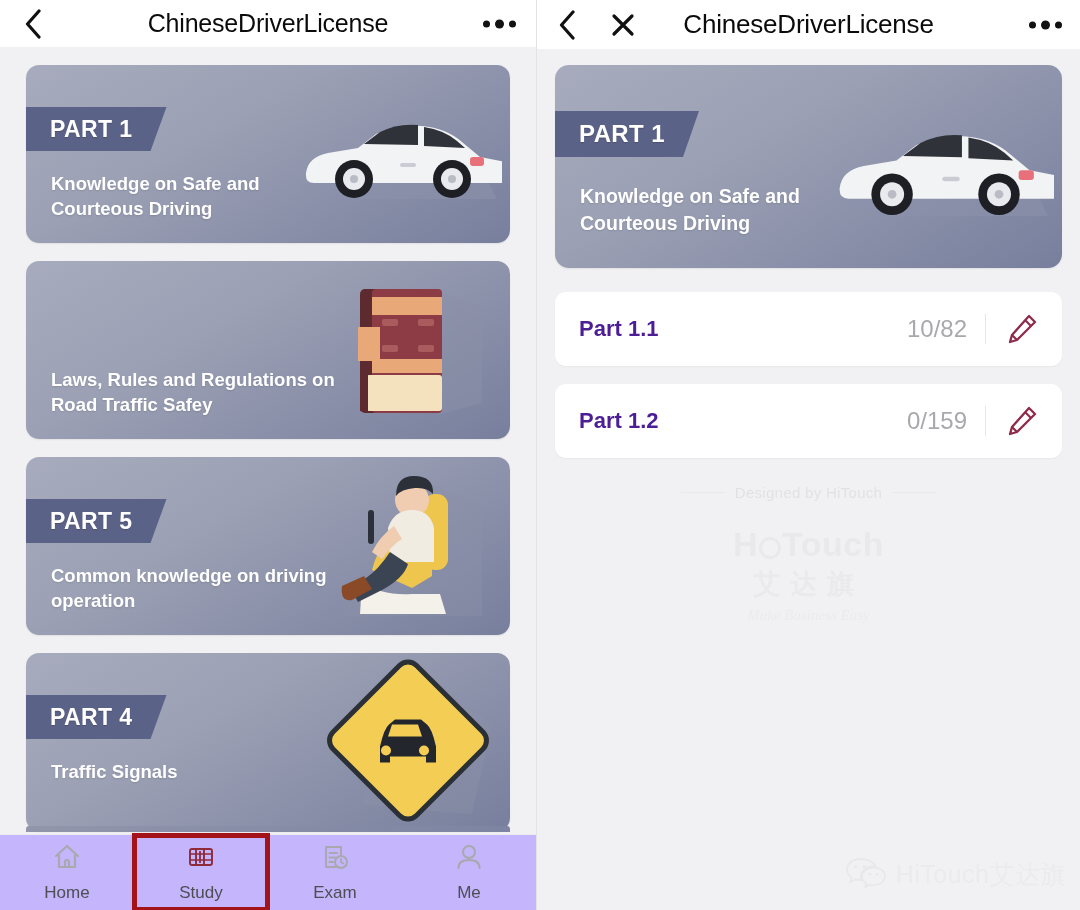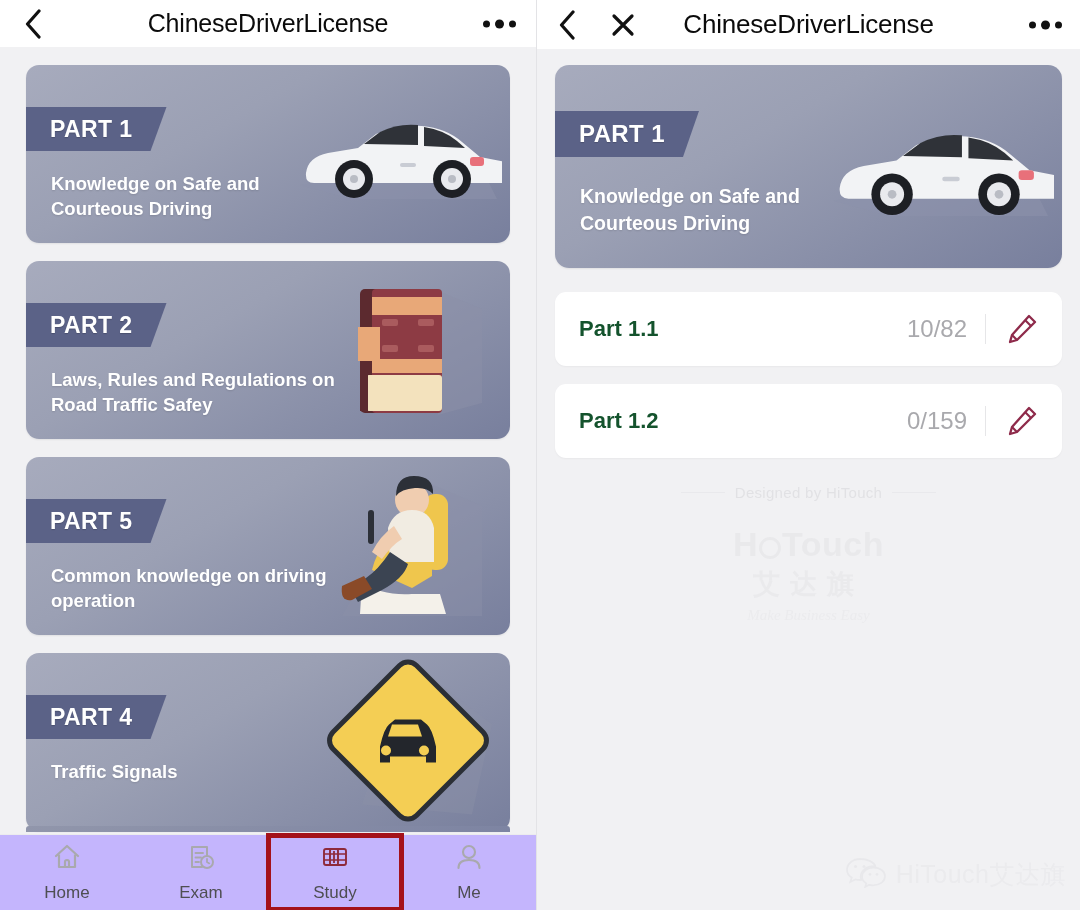--- a/index.html
+++ b/index.html
@@ -78,21 +78,21 @@
   .card-art{ position:absolute; right:0; top:0; bottom:0; width:55%; }
   .card-art svg{ position:absolute; right:8px; top:50%; transform:translateY(-50%); }
 
   
   .sublist{ padding:0 18px; }
   .subrow{
     height:74px; background:#fff; border-radius:11px; margin-bottom:18px;
     display:flex; align-items:center; padding:0 20px 0 24px;
     box-shadow:0 1px 2px rgba(0,0,0,.04);
   }
-  .subrow-title{ font-size:22px; font-weight:700; color:#14532d; flex:1; }
+  .subrow-title{ font-size:22px; font-weight:700; color:#4c1d95; flex:1; }
   .subrow-count{ font-size:24px; color:#a9a9ad; margin-right:18px; }
   .subrow-div{ width:1px; height:30px; background:#e6e6e8; margin-right:16px; }
   .subrow-pencil{ width:40px; height:40px; display:flex; align-items:center; justify-content:center; }
 
   
   .watermark{
     margin-top:26px; display:flex; flex-direction:column; align-items:center;
     opacity:.45; user-select:none;
   }
   .wm-line{ display:flex; align-items:center; gap:10px; }
@@ -172,21 +172,20 @@
                 <circle cx="62" cy="80" r="11" fill="#e9eaee"></circle>
                 <circle cx="62" cy="80" r="4" fill="#b9bcc4"></circle>
               <circle cx="160" cy="80" r="19" fill="#1d1f24"></circle>
                 <circle cx="160" cy="80" r="11" fill="#e9eaee"></circle>
                 <circle cx="160" cy="80" r="4" fill="#b9bcc4"></circle>
             </svg>
           </div>
         </div>
 
         <div class="card">
-          <div class="card-badge">PART 2</div>
           <div class="card-sub">Laws, Rules and Regulations on Road Traffic Safey</div>
           <div class="card-art">
             <svg width="170" height="150" viewBox="0 0 170 150">
               <path d="M106 16 L150 34 L150 128 L106 140 Z" fill="#8b90a8" opacity=".5"></path>
               <rect x="28" y="14" width="20" height="124" rx="5" fill="#5c2a2f"></rect>
               <rect x="40" y="14" width="70" height="124" rx="4" fill="#8d3b44"></rect>
               <rect x="40" y="22" width="70" height="18" fill="#e8a878"></rect>
               <rect x="40" y="84" width="70" height="14" fill="#e8a878"></rect>
               <rect x="26" y="52" width="22" height="34" fill="#e8a878"></rect>
               <rect x="50" y="44" width="16" height="7" rx="2" fill="#b76a6a" opacity=".7"></rect>
@@ -244,42 +243,42 @@
           <span>
             <svg width="30" height="30" viewBox="0 0 30 30">
                 <path d="M4 14 L15 4 L26 14" fill="none" stroke="#a9a9ad" stroke-width="2.2" stroke-linecap="round" stroke-linejoin="round"></path>
                 <path d="M7 12.5 L7 25 L23 25 L23 12.5" fill="none" stroke="#a9a9ad" stroke-width="2.2" stroke-linejoin="round"></path>
                 <path d="M13 25 L13 20 a2 2 0 0 1 4 0 L17 25" fill="none" stroke="#a9a9ad" stroke-width="2.2"></path>
               </svg>
           </span>
           <span class="tab-label">Home</span>
         </div>
 
+        <div class="tab highlight">
+          <span>
+            <svg width="30" height="30" viewBox="0 0 30 30">
+              <rect x="4" y="7" width="22" height="16" rx="2" fill="none" stroke="#8e2a3a" stroke-width="1.9"></rect>
+              <path d="M4 12 L26 12 M4 18 L26 18" stroke="#8e2a3a" stroke-width="1.6"></path>
+              <rect x="10" y="7" width="8" height="16" rx="1.5" fill="none" stroke="#8e2a3a" stroke-width="1.9"></rect>
+              <path d="M14 9 L14 21" stroke="#8e2a3a" stroke-width="1.8"></path>
+            </svg>
+          </span>
+          <span class="tab-label">Study</span>
+        </div>
+
         <div class="tab">
           <span>
             <svg width="30" height="30" viewBox="0 0 30 30">
               <path d="M6 5 L21 5 L21 14 M6 5 L6 25 L16 25" fill="none" stroke="#a9a9ad" stroke-width="2" stroke-linecap="round" stroke-linejoin="round"></path>
               <path d="M9.5 11 L17 11 M9.5 15.5 L15 15.5 M9.5 20 L13 20" stroke="#a9a9ad" stroke-width="1.9" stroke-linecap="round"></path>
               <circle cx="21" cy="20" r="6" fill="none" stroke="#a9a9ad" stroke-width="2"></circle>
               <path d="M21 17 L21 20 L23.3 21.4" fill="none" stroke="#a9a9ad" stroke-width="1.8" stroke-linecap="round"></path>
             </svg>
           </span>
           <span class="tab-label">Exam</span>
-        </div>
-
-        <div class="tab highlight">
-          <span>
-            <svg width="30" height="30" viewBox="0 0 30 30">
-              <rect x="4" y="7" width="22" height="16" rx="2" fill="none" stroke="#8e2a3a" stroke-width="1.9"></rect>
-              <path d="M4 12 L26 12 M4 18 L26 18" stroke="#8e2a3a" stroke-width="1.6"></path>
-              <rect x="10" y="7" width="8" height="16" rx="1.5" fill="none" stroke="#8e2a3a" stroke-width="1.9"></rect>
-              <path d="M14 9 L14 21" stroke="#8e2a3a" stroke-width="1.8"></path>
-            </svg>
-          </span>
-          <span class="tab-label">Study</span>
         </div>
 
         <div class="tab">
           <span>
             <svg width="30" height="30" viewBox="0 0 30 30">
                 <circle cx="15" cy="10" r="6" fill="none" stroke="#a9a9ad" stroke-width="2.1"></circle>
                 <path d="M4.5 26 q0-8 10.5-8 q10.5 0 10.5 8" fill="none" stroke="#a9a9ad" stroke-width="2.1" stroke-linecap="round"></path>
               </svg>
           </span>
           <span class="tab-label">Me</span>

